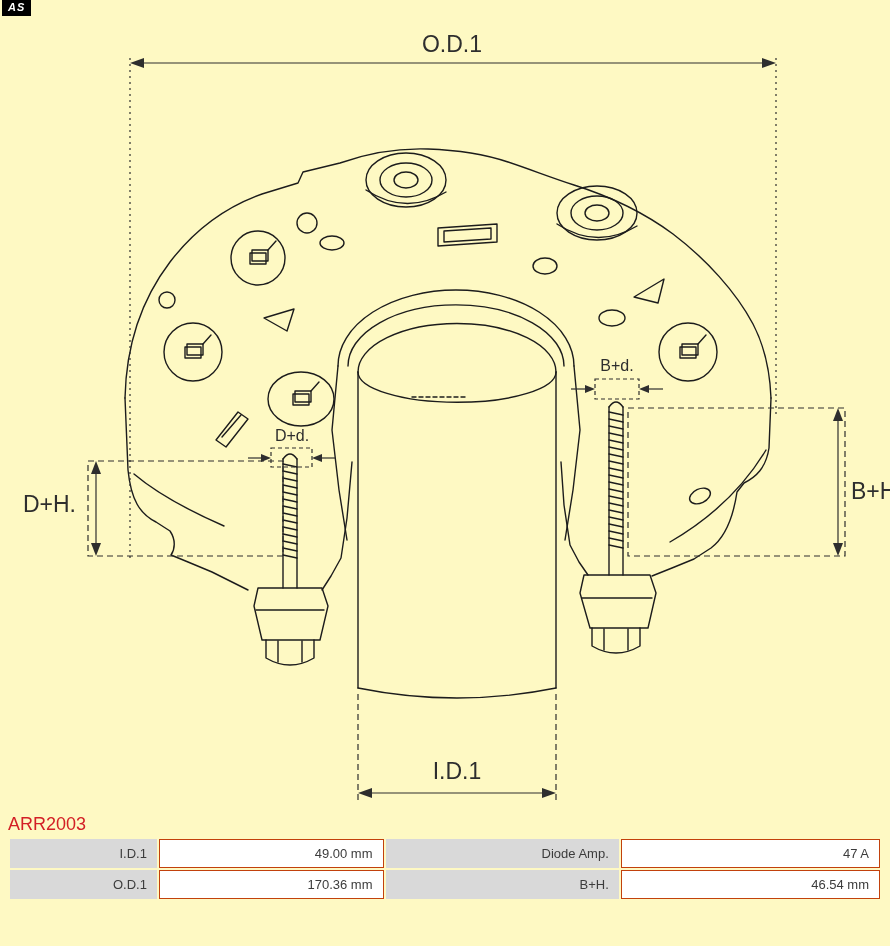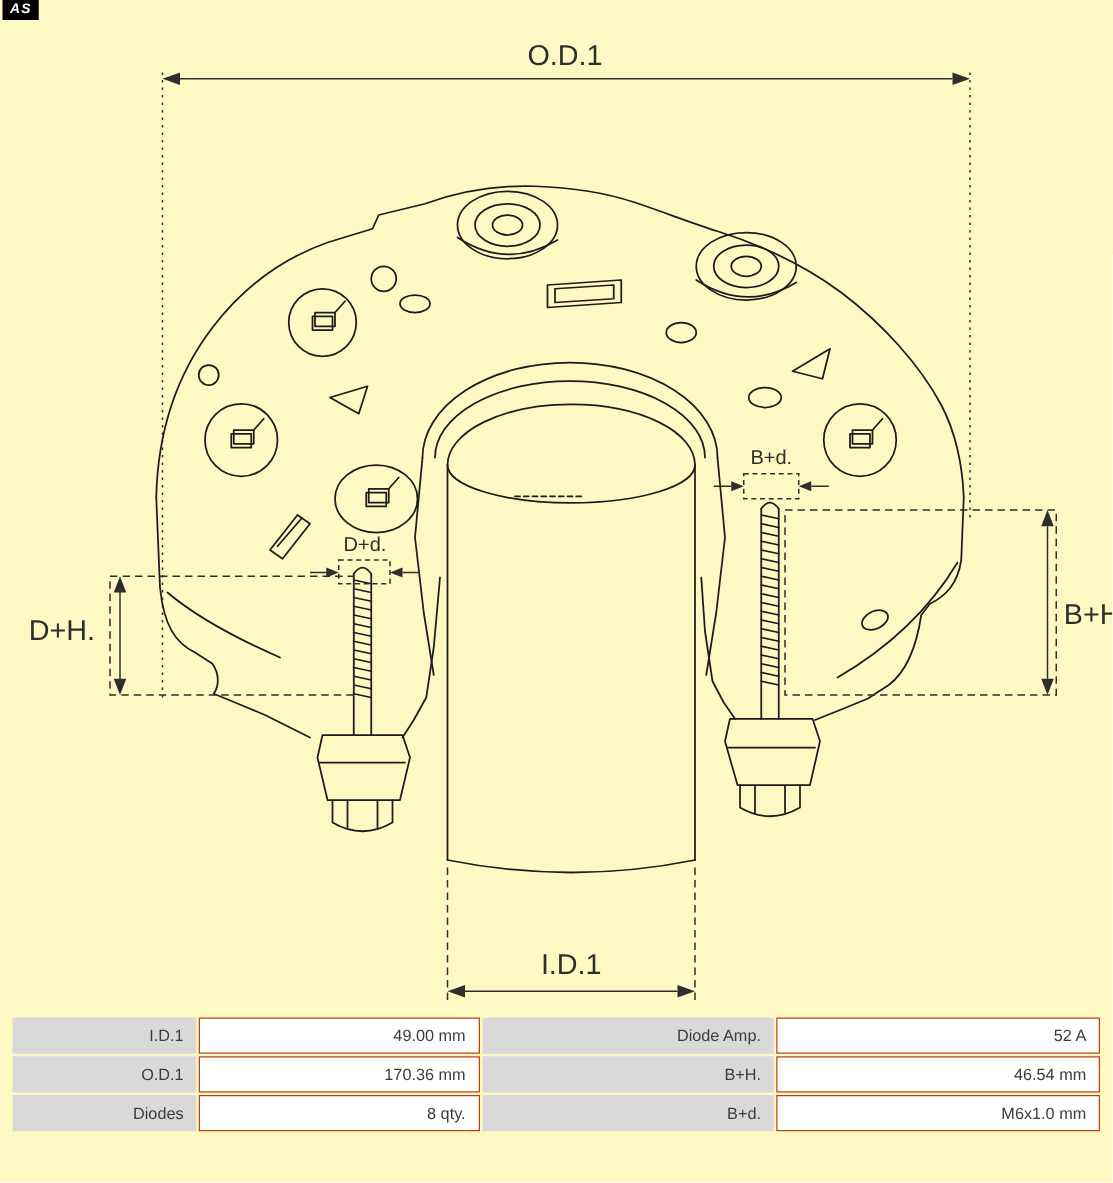--- a/index.html
+++ b/index.html
@@ -197,43 +197,38 @@
         <text class="dim-small" x="617" y="371" text-anchor="middle">B+d.</text>
         <path class="dashed-sm" d="M595,379 H639 V399 H595 Z"></path>
         <line x1="571" y1="389" x2="585" y2="389"></line>
         <polygon points="595,389 585,385 585,393"></polygon>
         <line x1="663" y1="389" x2="649" y2="389"></line>
         <polygon points="639,389 649,385 649,393"></polygon>
       </g>
     </g>
   </svg>
 
+  <div class="part-number">ARR2003</div>
 
   <table class="spec">
     <colgroup>
       <col style="width:17%">
         <col style="width:26%">
         <col style="width:27%">
         <col style="width:30%">
     </colgroup>
     <tbody>
       <tr>
         <td class="label">I.D.1</td>
         <td class="value">49.00 mm</td>
         <td class="label">Diode Amp.</td>
-        <td class="value">52 A</td>
+        <td class="value">47 A</td>
       </tr>
       <tr>
         <td class="label">O.D.1</td>
         <td class="value">170.36 mm</td>
         <td class="label">B+H.</td>
         <td class="value">46.54 mm</td>
       </tr>
-      <tr>
-        <td class="label">Diodes</td>
-        <td class="value">8 qty.</td>
-        <td class="label">B+d.</td>
-        <td class="value">M6x1.0 mm</td>
-      </tr>
     </tbody>
   </table>
 
 </div>
 
 </body></html>

